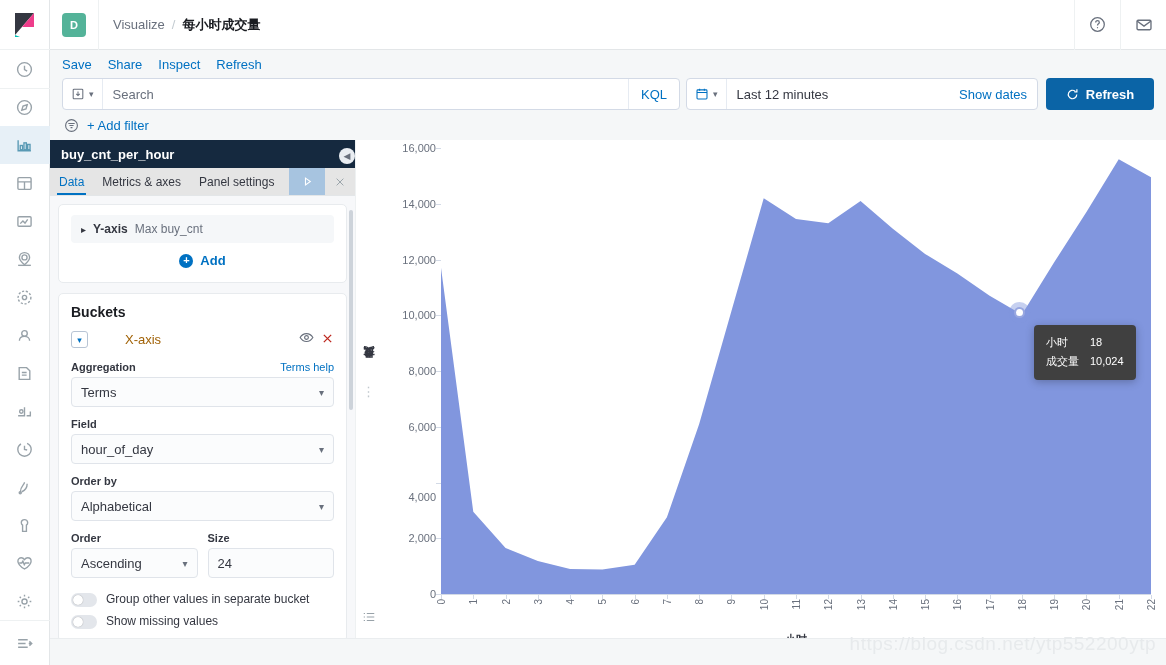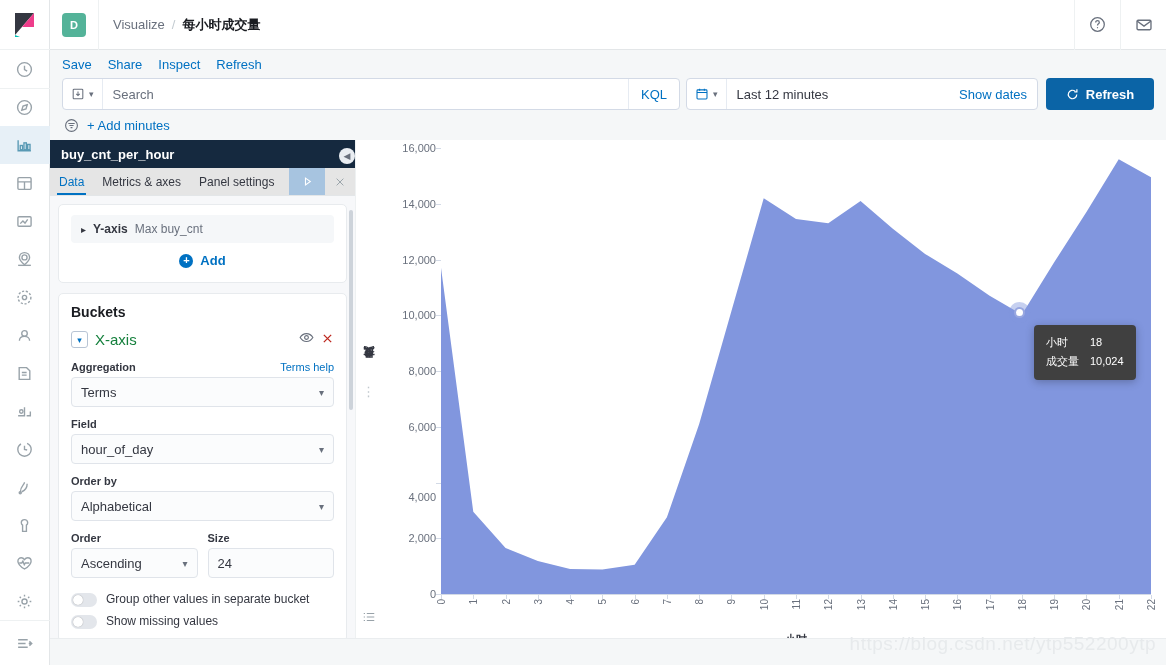--- a/index.html
+++ b/index.html
@@ -286,21 +286,21 @@
   }
   .bucket-head {
     display: flex; align-items: center; gap: 7px;
     margin-bottom: 12px;
   }
   .bucket-caret {
     width: 17px; height: 17px; border: 1px solid #b8c4d4; border-radius: 3px;
     display: flex; align-items: center; justify-content: center;
     color: #0071c2; font-size: 9px;
   }
-  .bucket-name { font-size: 15px; color: #15803d; flex: 1; }
+  .bucket-name { font-size: 13px; color: #a16207; flex: 1; margin-left: 30px; }
   .eye-icon { color: #69707d; }
   .x-icon { color: #bd271e; font-size: 13px; }
   .field-label {
     font-size: 11px; font-weight: bold; color: #343741; margin-bottom: 4px;
     display: flex; align-items: center;
   }
   .help-link { margin-left: auto; color: #0071c2; font-weight: normal; }
   .select {
     height: 30px; border: 1px solid #e0e4ea; border-radius: 4px;
     background: #fbfcfd;
@@ -522,21 +522,21 @@
     </button>
   </div>
 
   <div class="filterbar">
     <span class="filter-icon">
       <svg width="15" height="15" viewBox="0 0 16 16" fill="none" stroke="#69707d" stroke-width="1.2">
         <circle cx="8" cy="8" r="6.3"></circle>
           <path d="M4.6 5.8 L11.4 5.8 M5.8 8 L10.2 8 M7 10.2 L9 10.2"></path>
       </svg>
     </span>
-    <span class="addfilter">+ Add minutes</span>
+    <span class="addfilter">+ Add filter</span>
   </div>
 
   <div class="chart-panel">
     <div class="chart-inner">
 
       <div class="collapse-btn">◀</div>
       <div class="drag-handle">⋮</div>
 
       <div class="yaxis-title">成交量</div>
       <div class="yticks-col">

